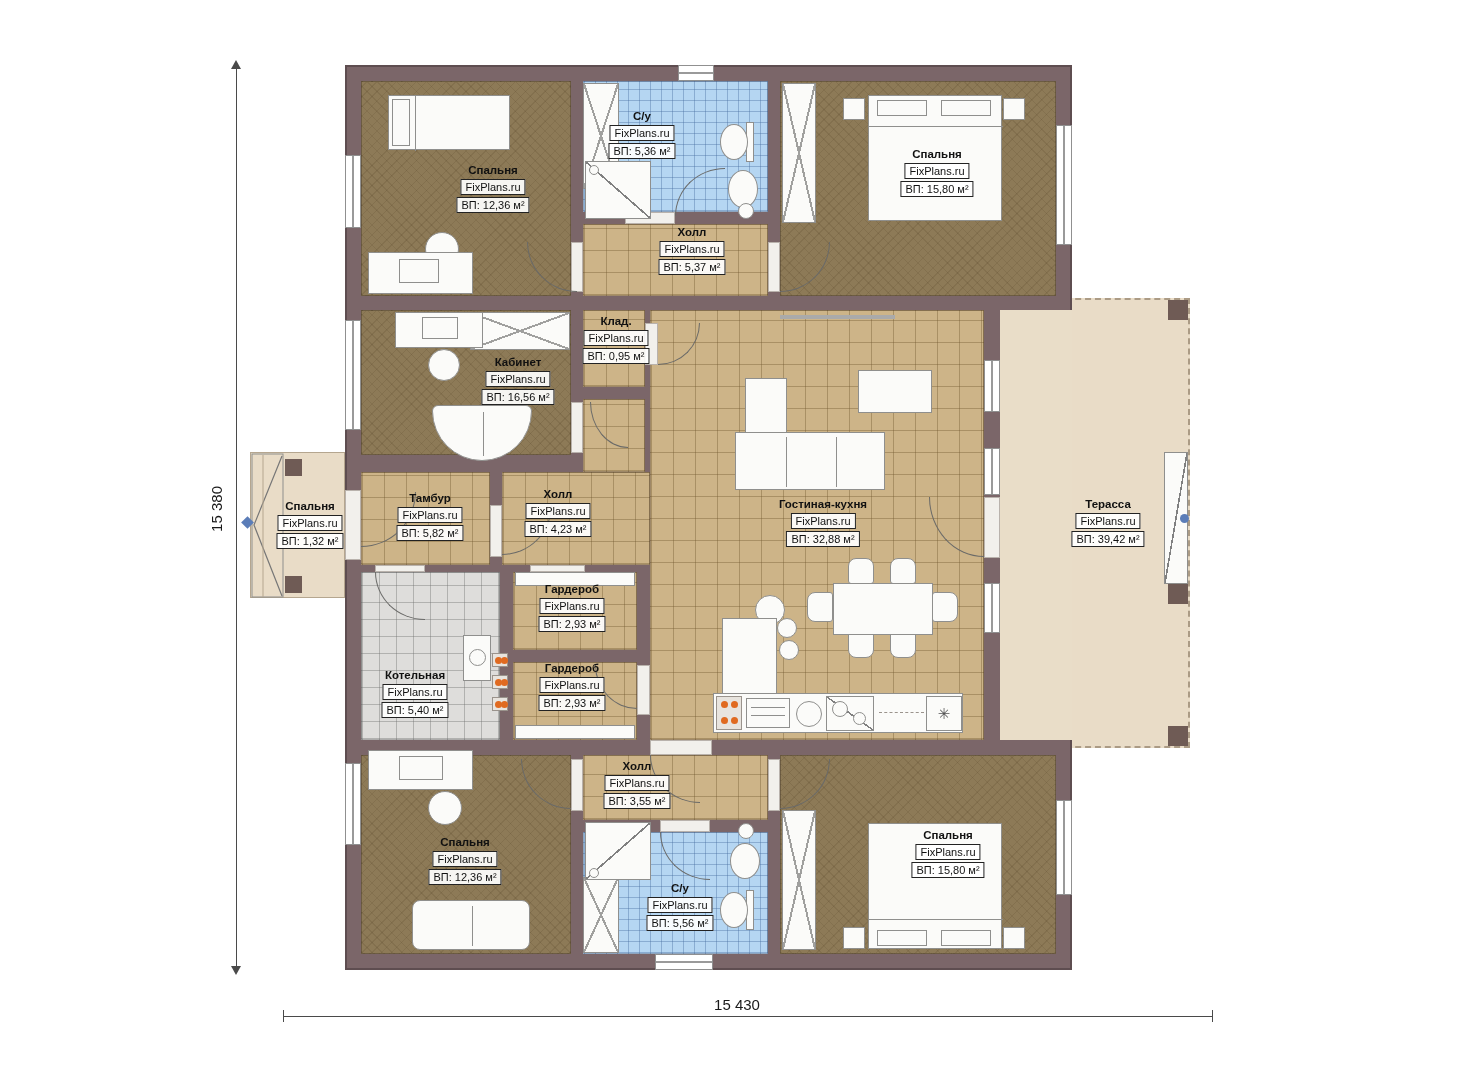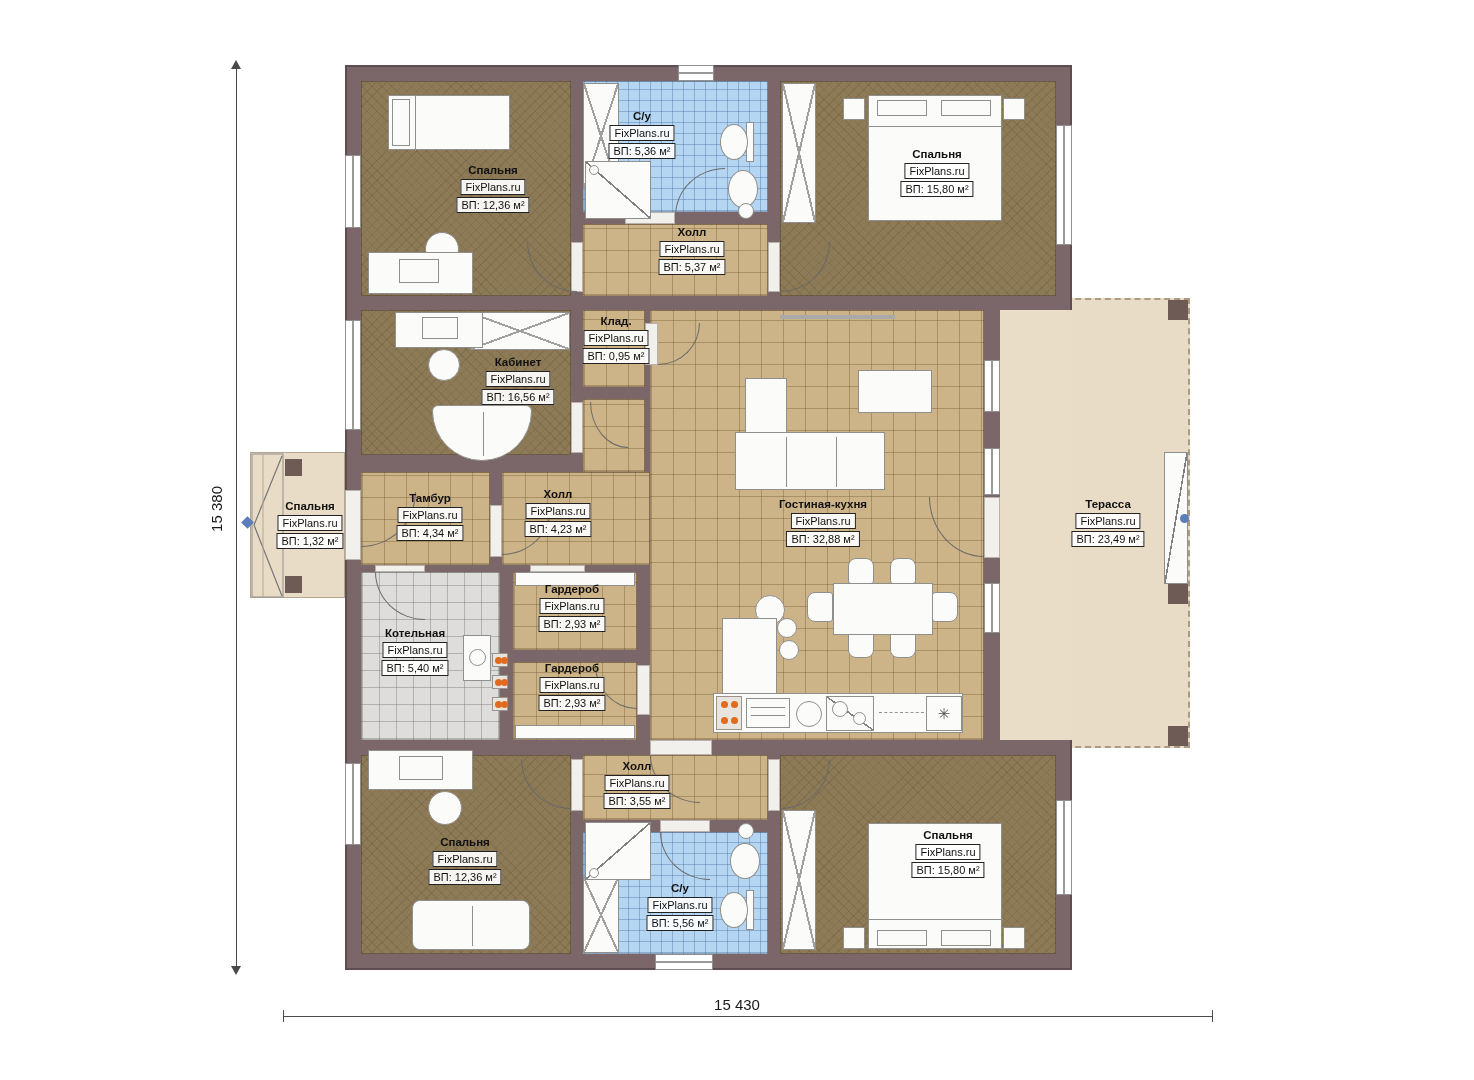--- a/index.html
+++ b/index.html
@@ -315,43 +315,43 @@
     <div class="rbox">ВП: 16,56 м²</div>
   </div>
   <div class="rlabel" style="left:823px;top:498px;">
     <div class="rname">Гостиная-кухня</div>
     <div class="rbox">FixPlans.ru</div>
     <div class="rbox">ВП: 32,88 м²</div>
   </div>
   <div class="rlabel" style="left:1108px;top:498px;">
     <div class="rname">Терасса</div>
     <div class="rbox">FixPlans.ru</div>
-    <div class="rbox">ВП: 23,49 м²</div>
+    <div class="rbox">ВП: 39,42 м²</div>
   </div>
   <div class="rlabel" style="left:310px;top:500px;">
     <div class="rname">Спальня</div>
     <div class="rbox">FixPlans.ru</div>
     <div class="rbox">ВП: 1,32 м²</div>
   </div>
   <div class="rlabel" style="left:430px;top:492px;">
     <div class="rname">Тамбур</div>
     <div class="rbox">FixPlans.ru</div>
-    <div class="rbox">ВП: 4,34 м²</div>
+    <div class="rbox">ВП: 5,82 м²</div>
   </div>
   <div class="rlabel" style="left:558px;top:488px;">
     <div class="rname">Холл</div>
     <div class="rbox">FixPlans.ru</div>
     <div class="rbox">ВП: 4,23 м²</div>
   </div>
   <div class="rlabel" style="left:572px;top:583px;">
     <div class="rname">Гардероб</div>
     <div class="rbox">FixPlans.ru</div>
     <div class="rbox">ВП: 2,93 м²</div>
   </div>
-  <div class="rlabel" style="left:415px;top:627px;">
+  <div class="rlabel" style="left:415px;top:669px;">
     <div class="rname">Котельная</div>
     <div class="rbox">FixPlans.ru</div>
     <div class="rbox">ВП: 5,40 м²</div>
   </div>
   <div class="rlabel" style="left:572px;top:662px;">
     <div class="rname">Гардероб</div>
     <div class="rbox">FixPlans.ru</div>
     <div class="rbox">ВП: 2,93 м²</div>
   </div>
   <div class="rlabel" style="left:637px;top:760px;">

